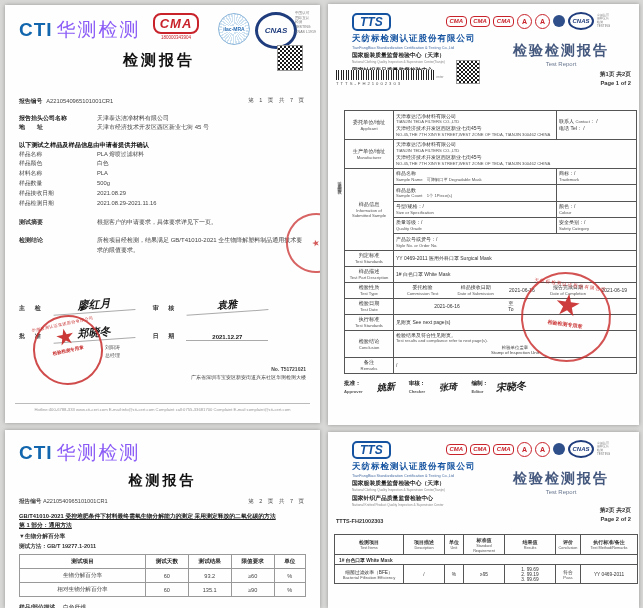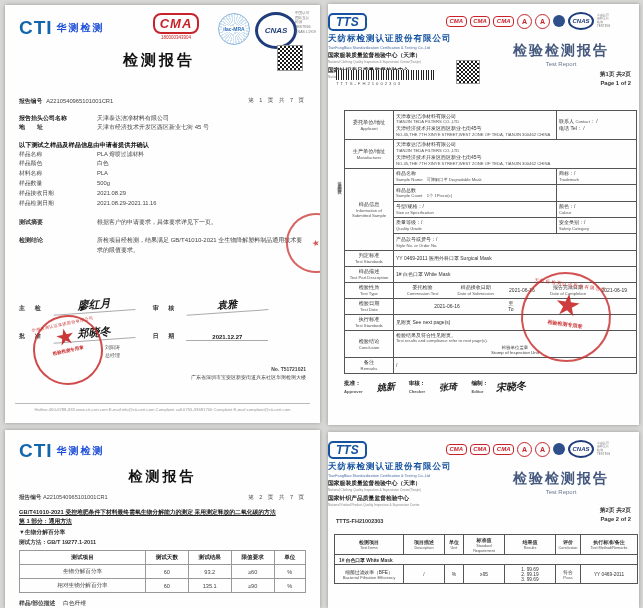--- a/index.html
+++ b/index.html
@@ -8,21 +8,21 @@
   .doc{position:absolute;background:#fefefe;box-shadow:0 0 4px rgba(0,0,0,.3);overflow:hidden}
   #doc1{left:5px;top:5px;width:315px;height:418px}
   #doc2{left:5px;top:430px;width:315px;height:178px}
   #doc3{left:328px;top:4px;width:311px;height:421px}
   #doc4{left:328px;top:432px;width:311px;height:176px}
 
   
   .cti-head{position:relative;height:64px;padding:12px 14px 0 14px}
   .cti-logo{display:flex;align-items:center;gap:4px}
   .cti-en{font-size:19px;font-weight:bold;color:#1266ad;letter-spacing:1px}
-  .cti-cn{font-size:10px;font-weight:bold;color:#1d4ed8;letter-spacing:2px}
+  .cti-cn{font-size:19px;font-weight:normal;color:#8b5cf6;letter-spacing:2px}
   .cma-box{position:absolute;left:145px;top:8px;width:52px;text-align:center}
   .cma-rect{display:inline-block;border:2.5px solid #c8222a;border-radius:8px;padding:1px 5px;
             color:#c8222a;font-weight:bold;font-size:13px;font-style:italic;letter-spacing:1px}
   .cma-no{font-size:4.5px;color:#c8222a;margin-top:1px}
   .cti-title{position:absolute;left:118px;top:46px;font-size:15px;font-weight:bold;color:#111;letter-spacing:3px}
   .ilac{position:absolute;left:213px;top:8px;width:30px;height:30px;border:1px solid #8cb6da;border-radius:50%;
         color:#2a6db5;font-size:5px;font-weight:bold;display:flex;align-items:center;justify-content:center;
         background:repeating-conic-gradient(#cfe2f2 0deg 6deg,#fff 6deg 12deg)}
   .ilac span{background:#fff;border-radius:4px;padding:0 1px}
   .cnas-c{position:absolute;left:250px;top:7px;width:36px;height:31px;border:3px solid #1f3c7c;border-radius:50%;
@@ -69,21 +69,21 @@
   .d2-std{padding:0 14px;margin-top:6px;font-size:5.8px;font-weight:bold;color:#222;text-decoration:underline;line-height:1.5}
   .d2-mark{padding:0 14px;font-size:5.8px;font-weight:bold;margin-top:3px}
   .d2-method{padding:0 14px;font-size:5.6px;font-weight:bold;margin-top:2px}
   table.ctab{border-collapse:collapse;margin:3px 14px 0;width:287px;font-size:5.6px;color:#444}
   table.ctab th,table.ctab td{border:.7px solid #999;text-align:center;padding:2.5px 2px}
   table.ctab th{font-weight:bold;color:#222;background:#fff}
   .d2-desc{padding:0 14px;margin-top:6px;font-size:5.8px}
   .d2-desc b{margin-right:6px}
 
   
-  .tts-head{position:relative;height:88px;padding:8px 0 0}
+  .tts-head{position:relative;height:88px;padding:8px 24px 0}
   .tts-logo{display:inline-block;border:2px solid #1553a0;border-radius:5px;padding:0 6px;
             color:#1553a0;font-weight:bold;font-style:italic;font-size:12px}
   .tts-co{font-size:8.5px;font-weight:bold;color:#1553a0;letter-spacing:1px;margin-top:2px}
   .tts-co-en{font-size:3.8px;color:#4a6fa5;margin-top:.5px}
   .tts-center{font-size:5.8px;font-weight:bold;color:#222;margin-top:1.5px}
   .tts-center-en{font-size:3.2px;color:#888}
   .tts-marks{position:absolute;left:118px;top:8px;display:flex;align-items:center;gap:3px}
   .m-cma{border:1.5px solid #c8222a;border-radius:4px;color:#c8222a;font-weight:bold;font-style:italic;
          font-size:6px;padding:1.5px 2.5px}
   .m-a{width:13px;height:13px;border:1.5px solid #c8222a;border-radius:50%;color:#c8222a;font-weight:bold;

